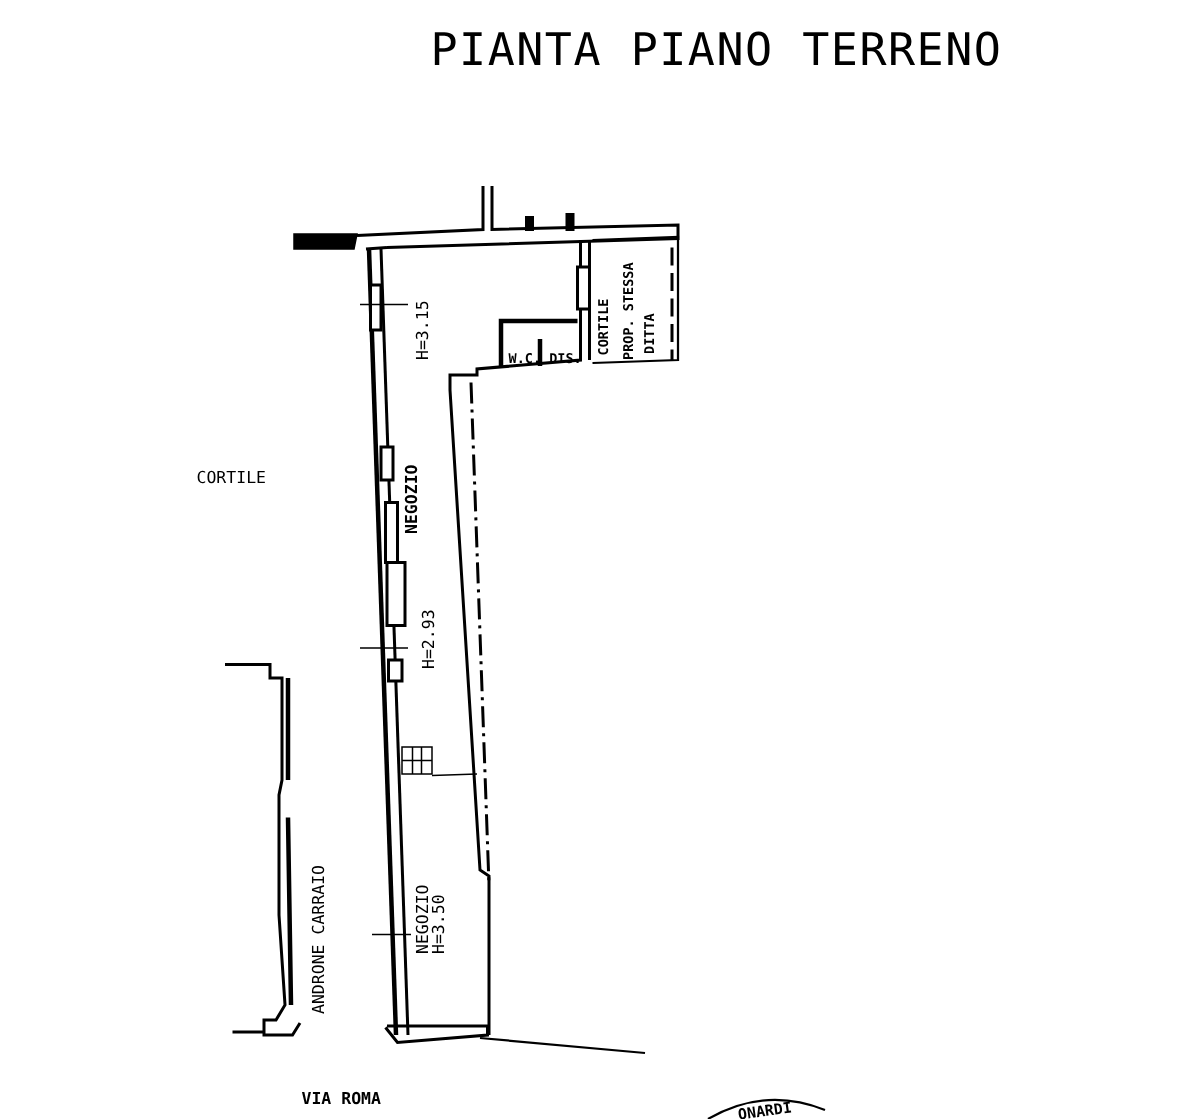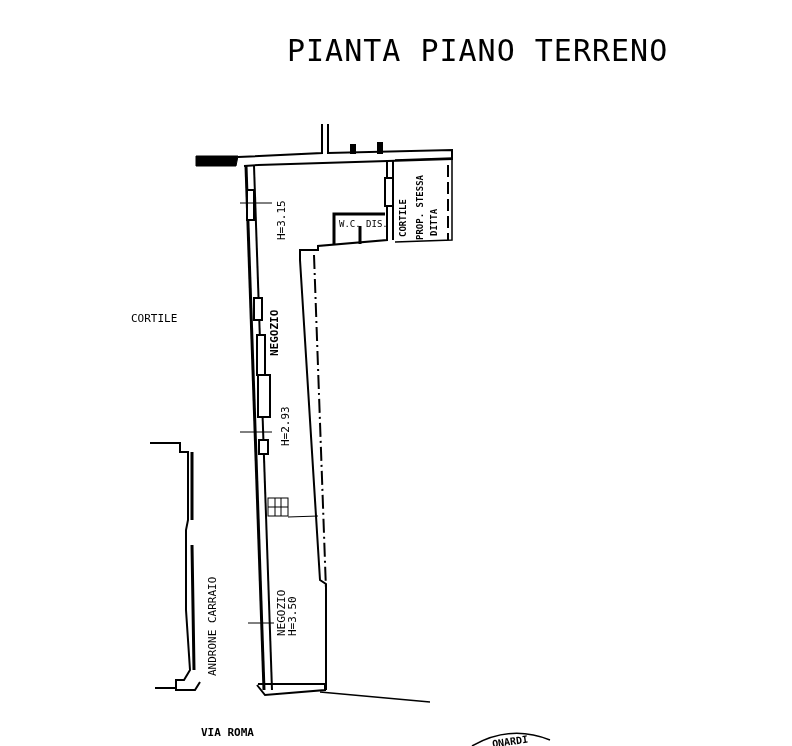--- a/index.html
+++ b/index.html
@@ -2,21 +2,20 @@
 <html><head>
 <meta charset="utf-8">
 <style>
   html, body { margin: 0; padding: 0; background: #ffffff; }
   body { width: 792px; height: 746px; position: relative; overflow: hidden; }
   .title {
     position: absolute; left: 287px; top: 16px;
     font-family: "DejaVu Sans Mono", monospace;
     font-size: 30px; letter-spacing: 1px; color: #000;
     white-space: pre;
-    margin-top: 17px;
   }
   .label {
     position: absolute; font-family: "DejaVu Sans Mono", monospace;
     color: #000; font-size: 11px; white-space: pre;
   }
   .vlabel { transform-origin: left top; transform: rotate(-90deg); }
   svg { position: absolute; left: 0; top: 0; }
 </style>
 </head>
 <body>
@@ -69,17 +68,17 @@
 </svg>
 
 <div class="label" style="left:131px;top:312px;">CORTILE</div>
 <div class="label" style="left:201px;top:726px;font-weight:bold;">VIA ROMA</div>
 <div class="label vlabel" style="left:206px;top:676px;">ANDRONE CARRAIO</div>
 <div class="label vlabel" style="left:268px;top:356px;font-weight:bold;">NEGOZIO</div>
 <div class="label vlabel" style="left:275px;top:240px;">H=3.15</div>
 <div class="label vlabel" style="left:279px;top:446px;">H=2.93</div>
 <div class="label vlabel" style="left:275px;top:636px;">NEGOZIO</div>
 <div class="label vlabel" style="left:286px;top:636px;">H=3.50</div>
-<div class="label" style="left:339px;top:219px;font-size:9px;font-weight:normal;">W.C. DIS.</div>
+<div class="label" style="left:339px;top:235px;font-size:9px;font-weight:bold;">W.C. DIS.</div>
 <div class="label vlabel" style="left:398px;top:237px;font-size:9px;font-weight:bold;">CORTILE</div>
 <div class="label vlabel" style="left:415px;top:240px;font-size:9px;font-weight:bold;">PROP. STESSA</div>
 <div class="label vlabel" style="left:429px;top:236px;font-size:9px;font-weight:bold;">DITTA</div>
 <div class="label" style="left:492px;top:736px;font-size:10px;font-weight:bold;transform:rotate(-8deg);">ONARDI</div>
 
 </body></html>

